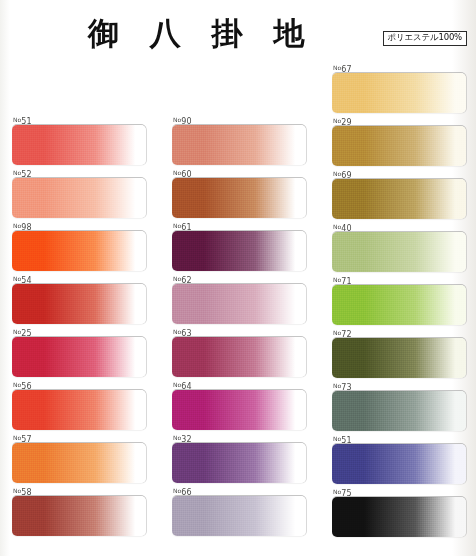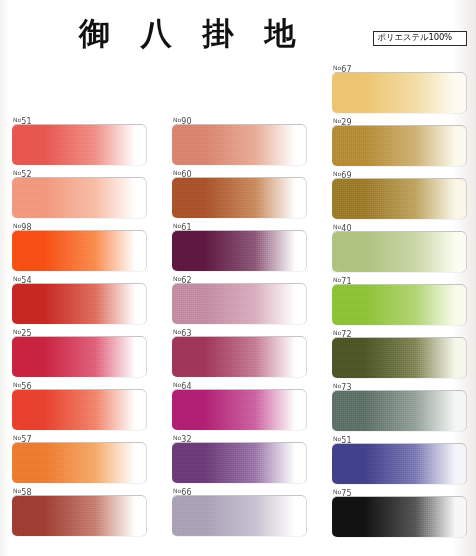--- a/index.html
+++ b/index.html
@@ -20,40 +20,40 @@
   .page {
     position: absolute;
     inset: 0;
     background:
       linear-gradient(to right, #f2f2ef 0px, #ffffff 10px, #ffffff 452px, #eceae6 476px);
   }
 
   
   .header {
     position: absolute;
-    top: 0; left: 7px; right: 0;
+    top: 0; left: 16px; right: 0;
     height: 60px;
   }
   .title {
     position: absolute;
     left: 72px;
     top: 13px;
     font-family: "DejaVu Serif", "Liberation Serif", serif;
     font-weight: bold;
     font-size: 31px;
     letter-spacing: 10px;
     color: #111111;
     white-space: nowrap;
   }
   .material-badge {
     position: absolute;
     right: 9px;
     top: 31px;
     border: 1px solid #2b2b2b;
-    padding: 1px 14px 2px 4px;
+    padding: 1px 4px 2px 4px;
     font-size: 8.5px;
     line-height: 1.15;
     color: #111111;
     background: #ffffff;
     font-family: "DejaVu Sans", "Liberation Sans", sans-serif;
     letter-spacing: -0.2px;
     white-space: nowrap;
   }
 
   

